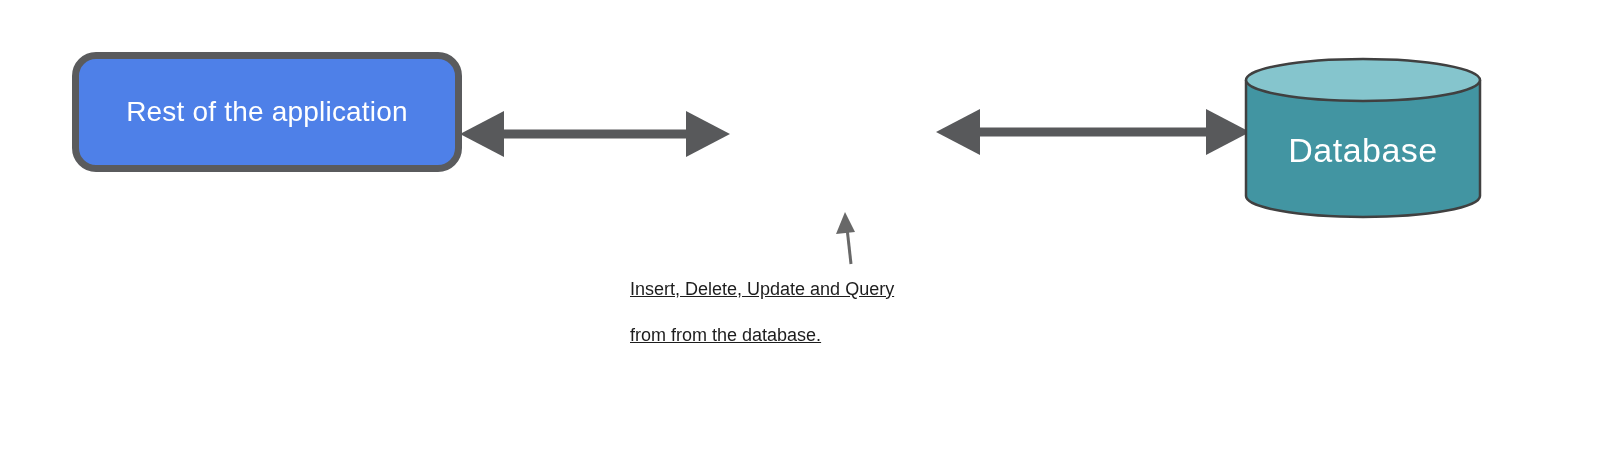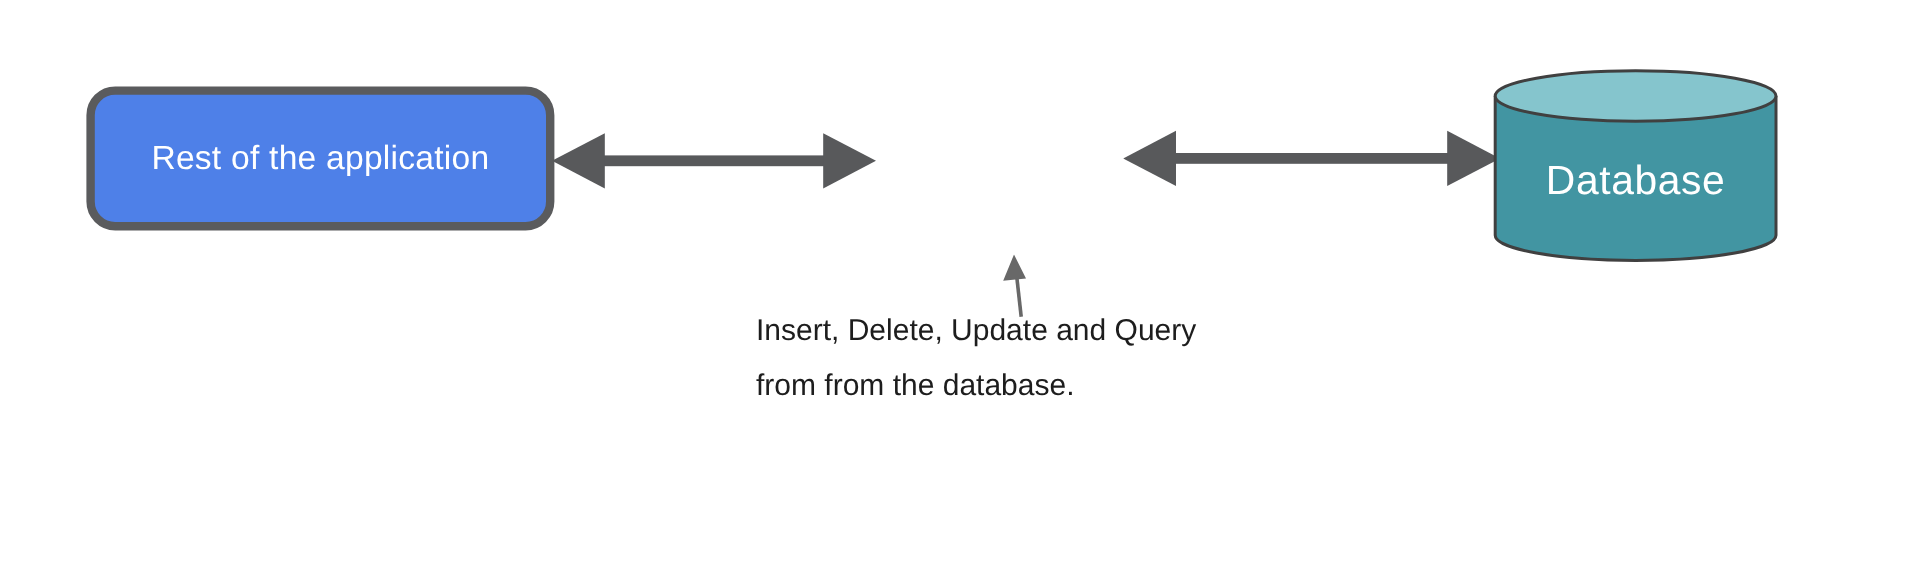--- a/index.html
+++ b/index.html
@@ -20,21 +20,21 @@
     box-sizing: border-box;
     border: 7px solid #5a5b5d;
     border-radius: 24px;
     display: flex;
     align-items: center;
     justify-content: center;
     color: #ffffff;
   }
   .node-app {
     left: 72px;
-    top: 72px;
+    top: 52px;
     width: 390px;
     height: 120px;
     font-size: 28px;
   }
   .node-dao {
     left: 728px;
     top: 74px;
     width: 210px;
     height: 124px;
     font-size: 30px;
@@ -52,24 +52,25 @@
   .cylinder    { left: 1243px; top: 56px; }
   .pointer     { left: 826px; top: 212px; }
   .cylinder text {
     font-family: "Liberation Sans", sans-serif;
     font-size: 34px;
     letter-spacing: 0.5px;
   }
   .annotation {
     position: absolute;
     left: 630px;
-    top: 252px;
-    font-size: 25px;
+    top: 266px;
+    font-size: 18px;
     line-height: 46px;
     color: #1d1d1d;
+    text-decoration: underline;
   }
   .annotation .line { white-space: nowrap; }
 </style>
 </head>
 <body>
 
 <div class="canvas">
 
   <div class="node node-app" style="background-color: rgb(78, 128, 232); border-color: rgb(90, 91, 93);">
     <span class="node-label">Rest of the application</span>

